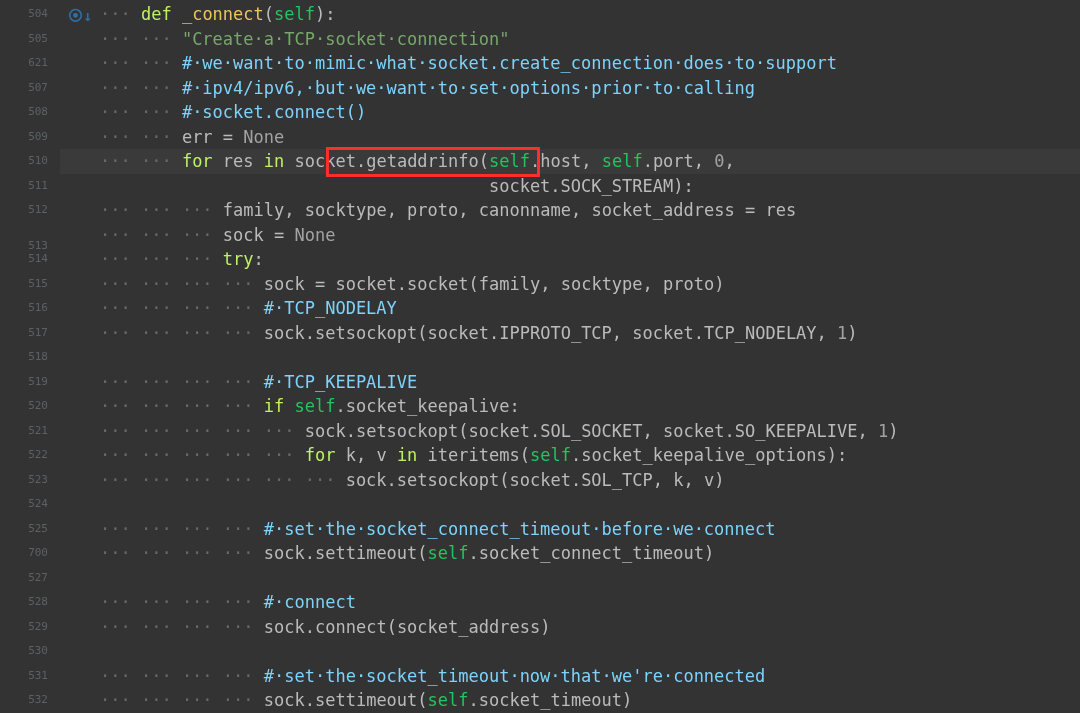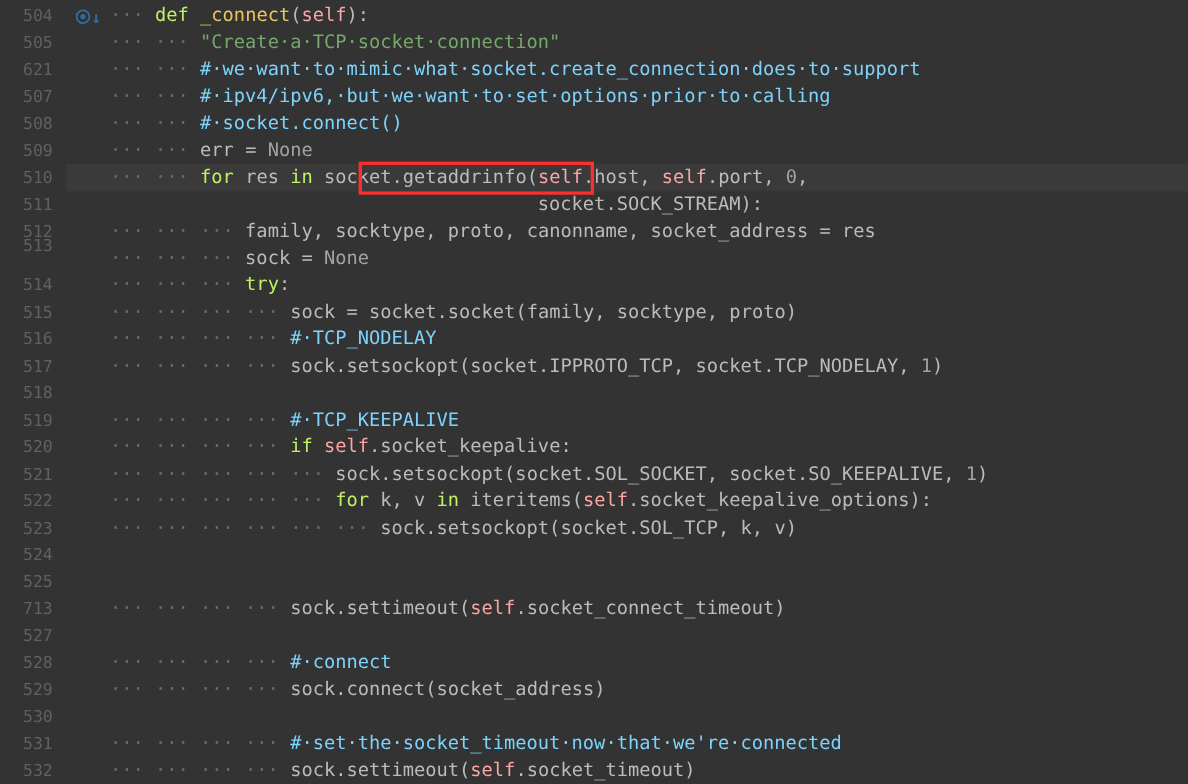--- a/index.html
+++ b/index.html
@@ -26,21 +26,21 @@
     width: 60px;
     height: 713px;
     background: #333333;
   }
   .gutter .ln {
     position: absolute;
     right: 12px;
     color: #5d6164;
     text-align: right;
     width: 40px;
-    font-size: 15px;
+    font-size: 11px;
   }
   .gutter-mark {
     position: absolute;
     left: 64px;
     top: 0;
     width: 36px;
     height: 713px;
   }
   .gutter-mark .mark {
     position: absolute;
@@ -63,21 +63,21 @@
   }
   .current-line-bg {
     position: absolute;
     left: 0;
     right: 0;
     height: 24.5px;
     background: #3a3a3a;
   }
 
   .kw   { color: #bef264; }     
-  .self { color: #fca5a5; }     
+  .self { color: #22c55e; }     
   .fn   { color: #eec45f; }     
   .str  { color: #76a86a; }     
   .cmt  { color: #7dd3fc; }     
   .nonec { color: #a3a3a3; }
   .soft { color: #696969; }     
   .punc { color: #bbbbbb; }
   .norm { color: #bbbbbb; }
 
   .hl-box {
     position: absolute;
@@ -96,34 +96,34 @@
   <div class="gutter">
       <div class="ln" style="top: 2px;">504</div>
       <div class="ln" style="top: 26.5px;">505</div>
       <div class="ln" style="top: 51px;">621</div>
       <div class="ln" style="top: 75.5px;">507</div>
       <div class="ln" style="top: 100px;">508</div>
       <div class="ln" style="top: 124.5px;">509</div>
       <div class="ln" style="top: 149px;">510</div>
       <div class="ln" style="top: 173.5px;">511</div>
       <div class="ln" style="top: 198px;">512</div>
-      <div class="ln" style="top: 211px;">513</div>
+      <div class="ln" style="top: 234px;">513</div>
       <div class="ln" style="top: 247px;">514</div>
       <div class="ln" style="top: 271.5px;">515</div>
       <div class="ln" style="top: 296px;">516</div>
       <div class="ln" style="top: 320.5px;">517</div>
       <div class="ln" style="top: 345px;">518</div>
       <div class="ln" style="top: 369.5px;">519</div>
       <div class="ln" style="top: 394px;">520</div>
       <div class="ln" style="top: 418.5px;">521</div>
       <div class="ln" style="top: 443px;">522</div>
       <div class="ln" style="top: 467.5px;">523</div>
       <div class="ln" style="top: 492px;">524</div>
       <div class="ln" style="top: 516.5px;">525</div>
-      <div class="ln" style="top: 541px;">713</div>
+      <div class="ln" style="top: 541px;">700</div>
       <div class="ln" style="top: 565.5px;">527</div>
       <div class="ln" style="top: 590px;">528</div>
       <div class="ln" style="top: 614.5px;">529</div>
       <div class="ln" style="top: 639px;">530</div>
       <div class="ln" style="top: 663.5px;">531</div>
       <div class="ln" style="top: 688px;">532</div>
     </div>
   <div class="gutter-mark">
       <div class="mark" style="top: 4px; left: 4px;">⦿↓</div>
     </div>
@@ -142,20 +142,21 @@
       <div class="code-line" style="top: 271.5px;"><span class="soft">··· ··· ··· ··· </span><span class="norm">sock </span><span class="punc">= </span><span class="norm">socket</span><span class="punc">.</span><span class="norm">socket</span><span class="punc">(</span><span class="norm">family</span><span class="punc">, </span><span class="norm">socktype</span><span class="punc">, </span><span class="norm">proto</span><span class="punc">)</span></div>
       <div class="code-line" style="top: 296px;"><span class="soft">··· ··· ··· ··· </span><span class="cmt">#·TCP_NODELAY</span></div>
       <div class="code-line" style="top: 320.5px;"><span class="soft">··· ··· ··· ··· </span><span class="norm">sock</span><span class="punc">.</span><span class="norm">setsockopt</span><span class="punc">(</span><span class="norm">socket</span><span class="punc">.</span><span class="norm">IPPROTO_TCP</span><span class="punc">, </span><span class="norm">socket</span><span class="punc">.</span><span class="norm">TCP_NODELAY</span><span class="punc">, </span><span class="nonec">1</span><span class="punc">)</span></div>
       <div class="code-line" style="top: 345px;"></div>
       <div class="code-line" style="top: 369.5px;"><span class="soft">··· ··· ··· ··· </span><span class="cmt">#·TCP_KEEPALIVE</span></div>
       <div class="code-line" style="top: 394px;"><span class="soft">··· ··· ··· ··· </span><span class="kw">if </span><span class="self">self</span><span class="punc">.</span><span class="norm">socket_keepalive</span><span class="punc">:</span></div>
       <div class="code-line" style="top: 418.5px;"><span class="soft">··· ··· ··· ··· ··· </span><span class="norm">sock</span><span class="punc">.</span><span class="norm">setsockopt</span><span class="punc">(</span><span class="norm">socket</span><span class="punc">.</span><span class="norm">SOL_SOCKET</span><span class="punc">, </span><span class="norm">socket</span><span class="punc">.</span><span class="norm">SO_KEEPALIVE</span><span class="punc">, </span><span class="nonec">1</span><span class="punc">)</span></div>
       <div class="code-line" style="top: 443px;"><span class="soft">··· ··· ··· ··· ··· </span><span class="kw">for </span><span class="norm">k</span><span class="punc">, </span><span class="norm">v </span><span class="kw">in </span><span class="norm">iteritems</span><span class="punc">(</span><span class="self">self</span><span class="punc">.</span><span class="norm">socket_keepalive_options</span><span class="punc">):</span></div>
       <div class="code-line" style="top: 467.5px;"><span class="soft">··· ··· ··· ··· ··· ··· </span><span class="norm">sock</span><span class="punc">.</span><span class="norm">setsockopt</span><span class="punc">(</span><span class="norm">socket</span><span class="punc">.</span><span class="norm">SOL_TCP</span><span class="punc">, </span><span class="norm">k</span><span class="punc">, </span><span class="norm">v</span><span class="punc">)</span></div>
       <div class="code-line" style="top: 492px;"></div>
+      <div class="code-line" style="top: 516.5px;"><span class="soft">··· ··· ··· ··· </span><span class="cmt">#·set·the·socket_connect_timeout·before·we·connect</span></div>
       <div class="code-line" style="top: 541px;"><span class="soft">··· ··· ··· ··· </span><span class="norm">sock</span><span class="punc">.</span><span class="norm">settimeout</span><span class="punc">(</span><span class="self">self</span><span class="punc">.</span><span class="norm">socket_connect_timeout</span><span class="punc">)</span></div>
       <div class="code-line" style="top: 565.5px;"></div>
       <div class="code-line" style="top: 590px;"><span class="soft">··· ··· ··· ··· </span><span class="cmt">#·connect</span></div>
       <div class="code-line" style="top: 614.5px;"><span class="soft">··· ··· ··· ··· </span><span class="norm">sock</span><span class="punc">.</span><span class="norm">connect</span><span class="punc">(</span><span class="norm">socket_address</span><span class="punc">)</span></div>
       <div class="code-line" style="top: 639px;"></div>
       <div class="code-line" style="top: 663.5px;"><span class="soft">··· ··· ··· ··· </span><span class="cmt">#·set·the·socket_timeout·now·that·we're·connected</span></div>
       <div class="code-line" style="top: 688px;"><span class="soft">··· ··· ··· ··· </span><span class="norm">sock</span><span class="punc">.</span><span class="norm">settimeout</span><span class="punc">(</span><span class="self">self</span><span class="punc">.</span><span class="norm">socket_timeout</span><span class="punc">)</span></div>
     </div>
 
   <div class="hl-box" style="left: 326px; top: 147px; width: 214px; height: 30px;"></div>

